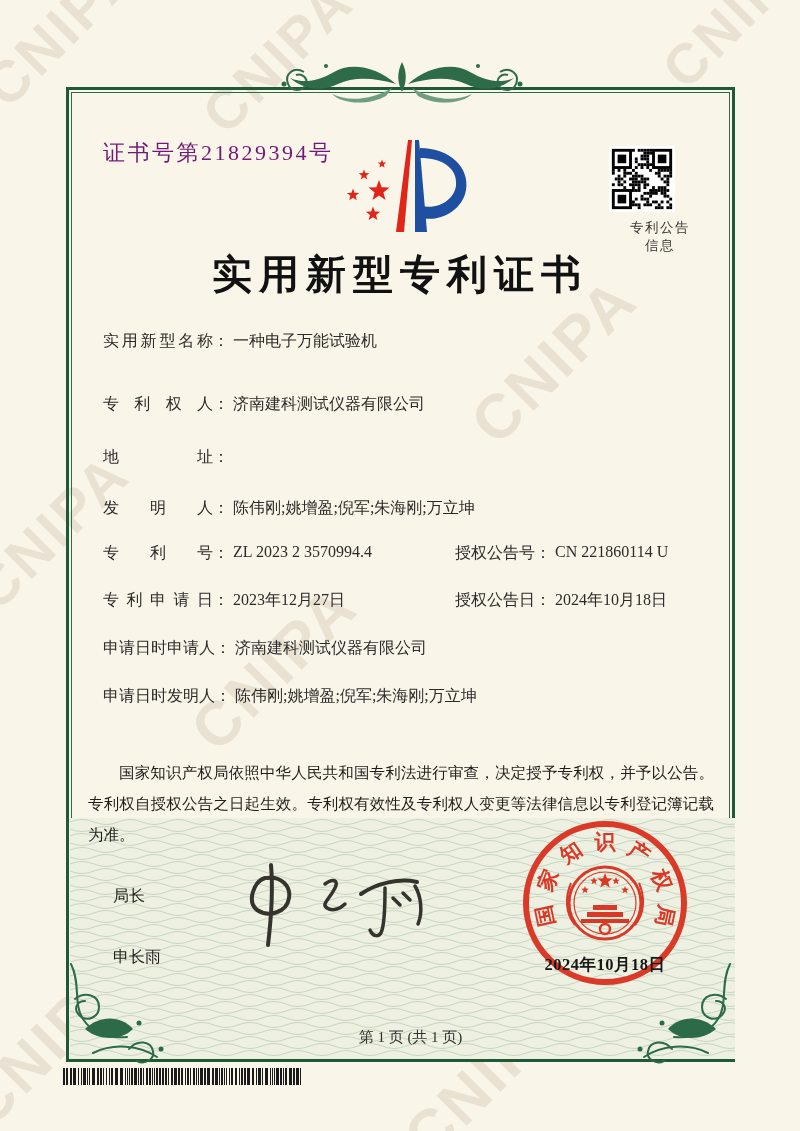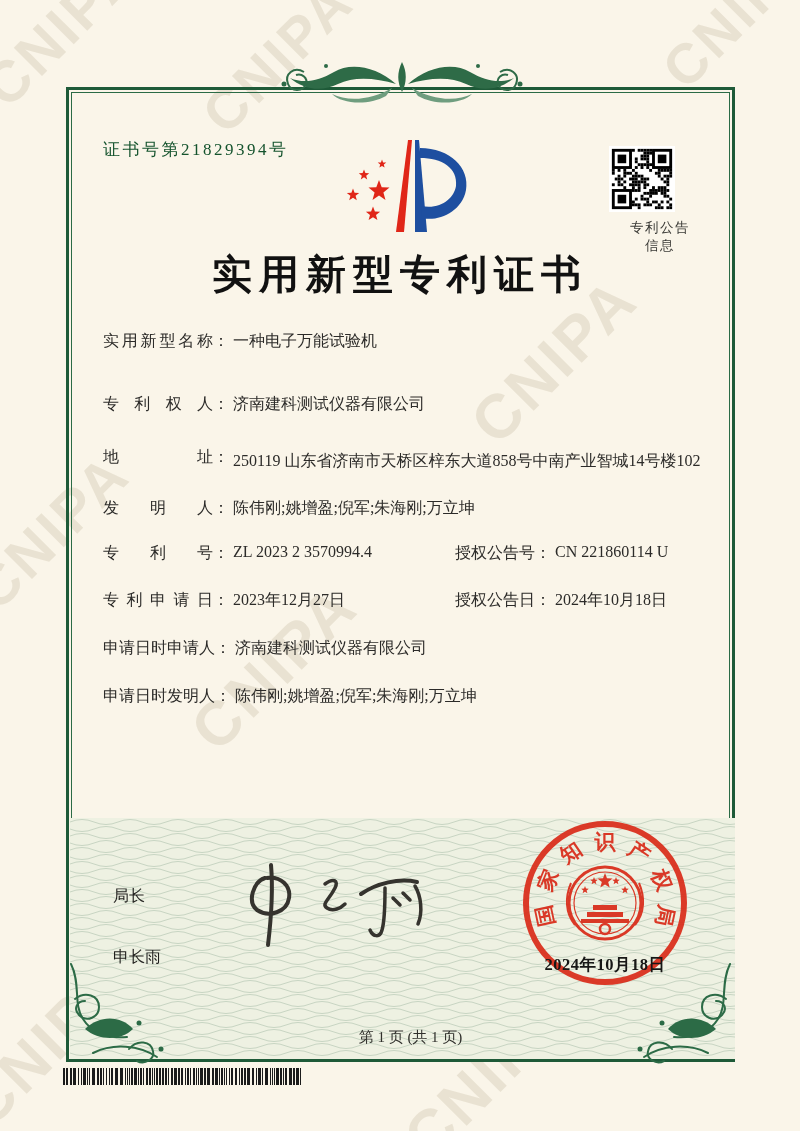--- a/index.html
+++ b/index.html
@@ -5,21 +5,21 @@
   html,body{margin:0;padding:0;background:#888;}
   .page{position:relative;width:800px;height:1131px;background:#faf5e9;overflow:hidden;
         font-family:"Liberation Serif","DejaVu Serif",serif;color:#222;}
   .wm{position:absolute;font-family:"Liberation Sans","DejaVu Sans",sans-serif;font-weight:700;
       color:rgba(148,130,96,0.16);transform:rotate(-45deg);letter-spacing:3px;z-index:1;white-space:nowrap;}
   .frame{position:absolute;left:66px;top:87px;width:669px;height:975px;border:3px solid #1e5a38;
          box-sizing:border-box;z-index:2;}
   .frame::after{content:"";position:absolute;inset:2px;border:1px solid #2b6b46;}
   #waves{position:absolute;left:70px;top:818px;z-index:2;}
   #deco{position:absolute;left:0;top:0;z-index:3;pointer-events:none;}
-  .cert-no{position:absolute;left:103px;top:138px;font-size:17px;letter-spacing:2.5px;color:#14532d;z-index:4;}
+  .cert-no{position:absolute;left:103px;top:138px;font-size:22px;letter-spacing:2.5px;color:#701a75;z-index:4;}
   .logo{position:absolute;left:338px;top:134px;z-index:4;}
   .qr-wrap{position:absolute;left:594px;top:146px;width:96px;text-align:center;z-index:4;}
   #qr{display:block;margin:0 auto;background:#fff;}
   .qr-label{margin-top:7px;font-size:13.5px;letter-spacing:1.5px;color:#3a3a36;margin-left:36px;}
   .title{position:absolute;left:0;right:0;top:236px;margin:11px;text-align:center;font-size:40px;
          font-weight:700;letter-spacing:7px;color:#111;z-index:4;}
   .row{position:absolute;left:103px;display:flex;align-items:flex-start;font-size:16px;color:#2c2b29;z-index:4;}
   .row .lbl{display:inline-block;width:110px;text-align:justify;text-align-last:justify;}
   .row .lbl.auto{width:auto;text-align-last:auto;}
   .row .colon{display:inline-block;width:20px;}
@@ -291,21 +291,20 @@
       <span class="val">一种电子万能试验机</span>
   </div>
   <div class="row" style="top:394px;">
     <span class="lbl">专利权人</span>
       <span class="colon">：</span>
       <span class="val">济南建科测试仪器有限公司</span>
   </div>
   <div class="row" style="top:447px;">
     <span class="lbl">地址</span>
       <span class="colon">：</span>
-      <span class="val wrap">250119 山东省济南市天桥区梓东大道858号中南产业智城14号楼102</span>
   </div>
   <div class="row" style="top:498px;">
     <span class="lbl">发明人</span>
       <span class="colon">：</span>
       <span class="val">陈伟刚;姚增盈;倪军;朱海刚;万立坤</span>
   </div>
   <div class="row" style="top:543px;">
     <span class="lbl">专利号</span>
       <span class="colon">：</span>
       <span class="val">ZL 2023 2 3570994.4</span>
@@ -329,20 +328,21 @@
     <span class="lbl auto">申请日时申请人</span>
       <span class="colon">：</span>
       <span class="val">济南建科测试仪器有限公司</span>
   </div>
   <div class="row" style="top:686px;">
     <span class="lbl auto">申请日时发明人</span>
       <span class="colon">：</span>
       <span class="val">陈伟刚;姚增盈;倪军;朱海刚;万立坤</span>
   </div>
 
+  <p class="notice">国家知识产权局依照中华人民共和国专利法进行审查，决定授予专利权，并予以公告。专利权自授权公告之日起生效。专利权有效性及专利权人变更等法律信息以专利登记簿记载为准。</p>
 
   <div class="sig-title">局长</div>
   <div class="sig-name">申长雨</div>
   <svg class="signature-svg" width="210" height="95" viewBox="0 0 210 95">
     <g fill="none" stroke="#35332e" stroke-width="4" stroke-linecap="round" stroke-linejoin="round">
       <path d="M32,20 C20,24 14,44 24,52 C36,60 54,54 56,40 C58,28 48,18 34,20"></path>
       <path d="M38,7 C40,30 38,62 35,87"></path>
       <path d="M92,26 C100,20 106,22 102,30 C96,42 88,46 94,50 C100,54 108,50 112,46" stroke-width="3.5"></path>
       <path d="M128,36 C144,25 166,20 184,24"></path>
       <path d="M152,30 C152,48 152,62 149,72 C147,80 140,79 137,72" stroke-width="3.5"></path>

